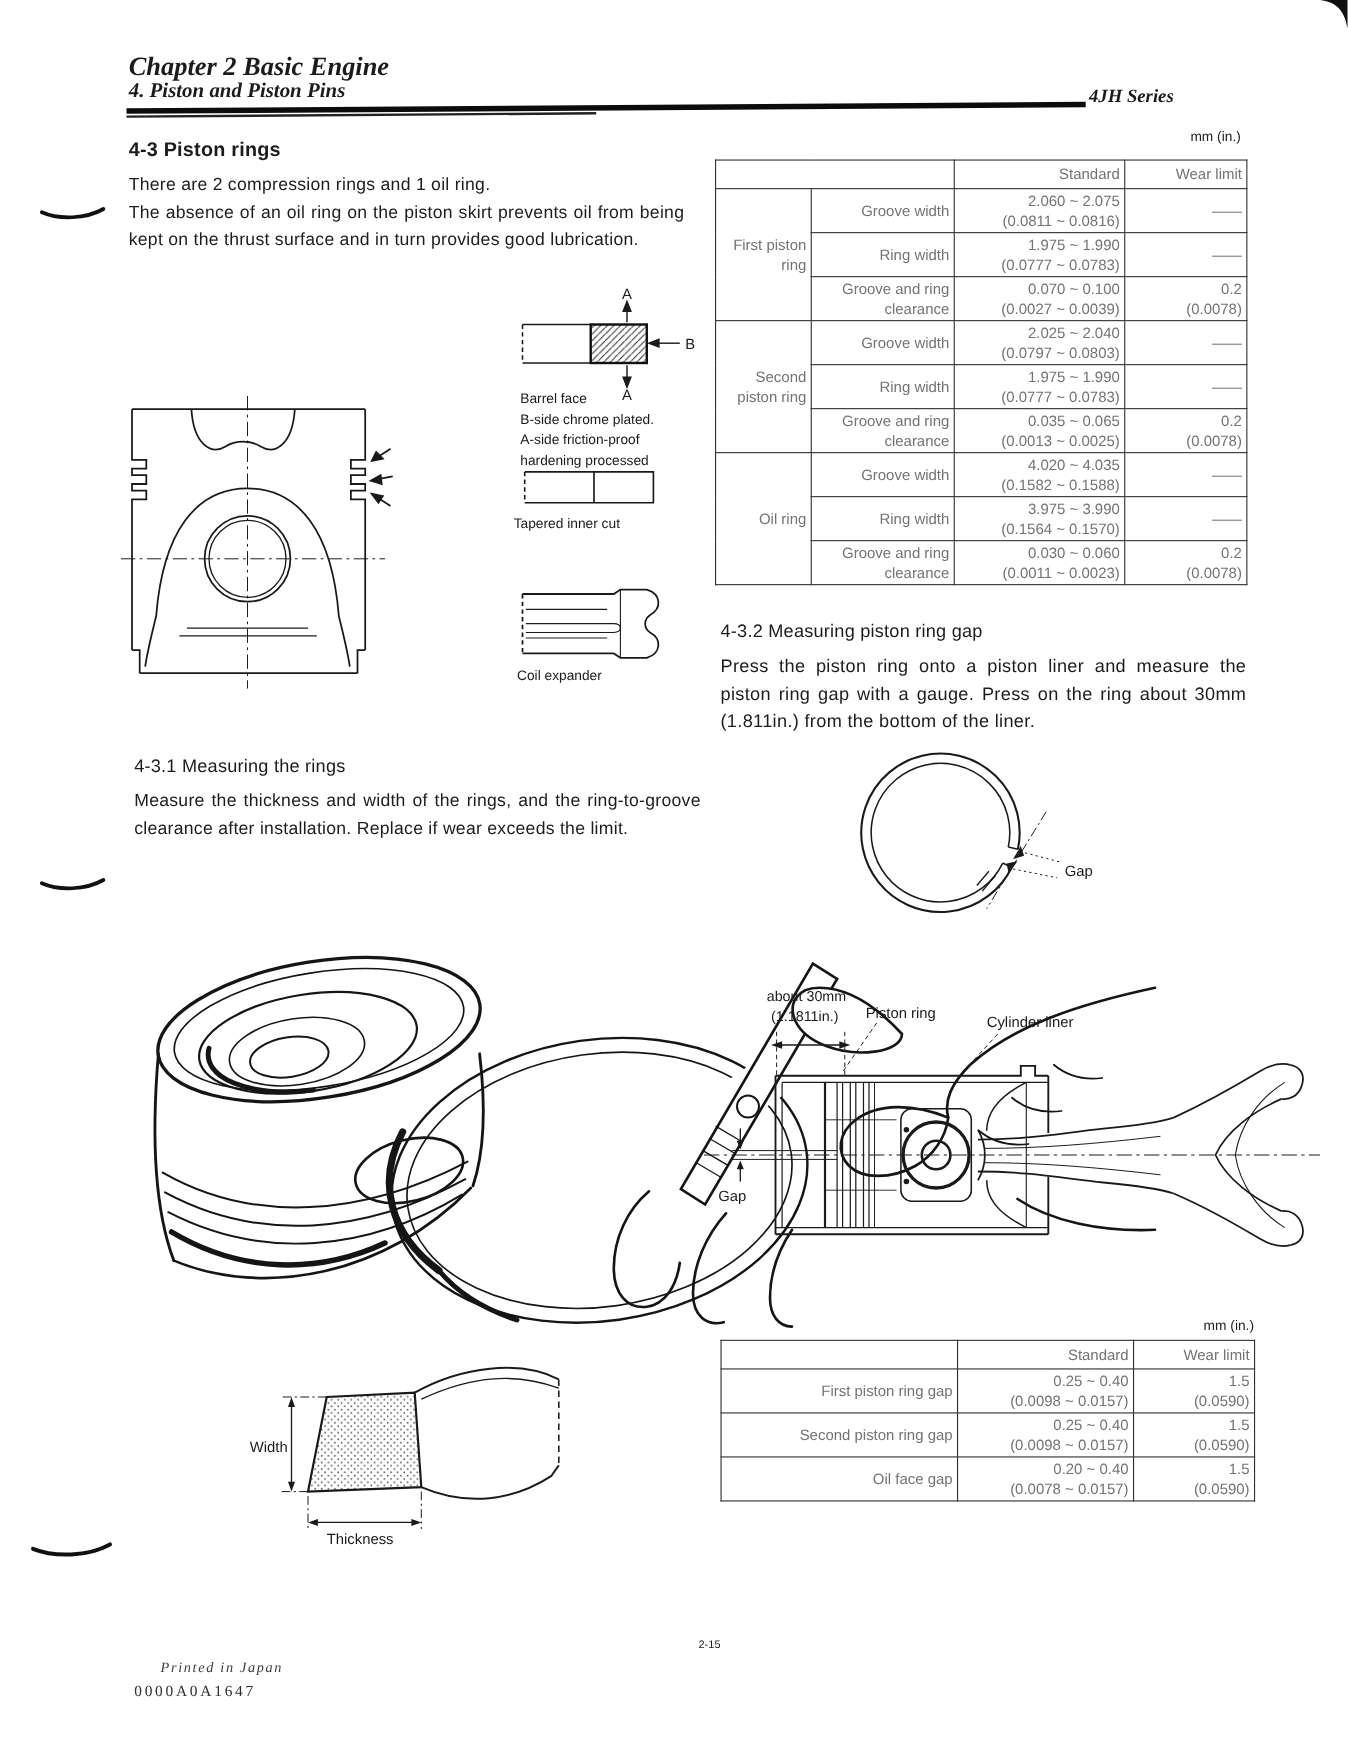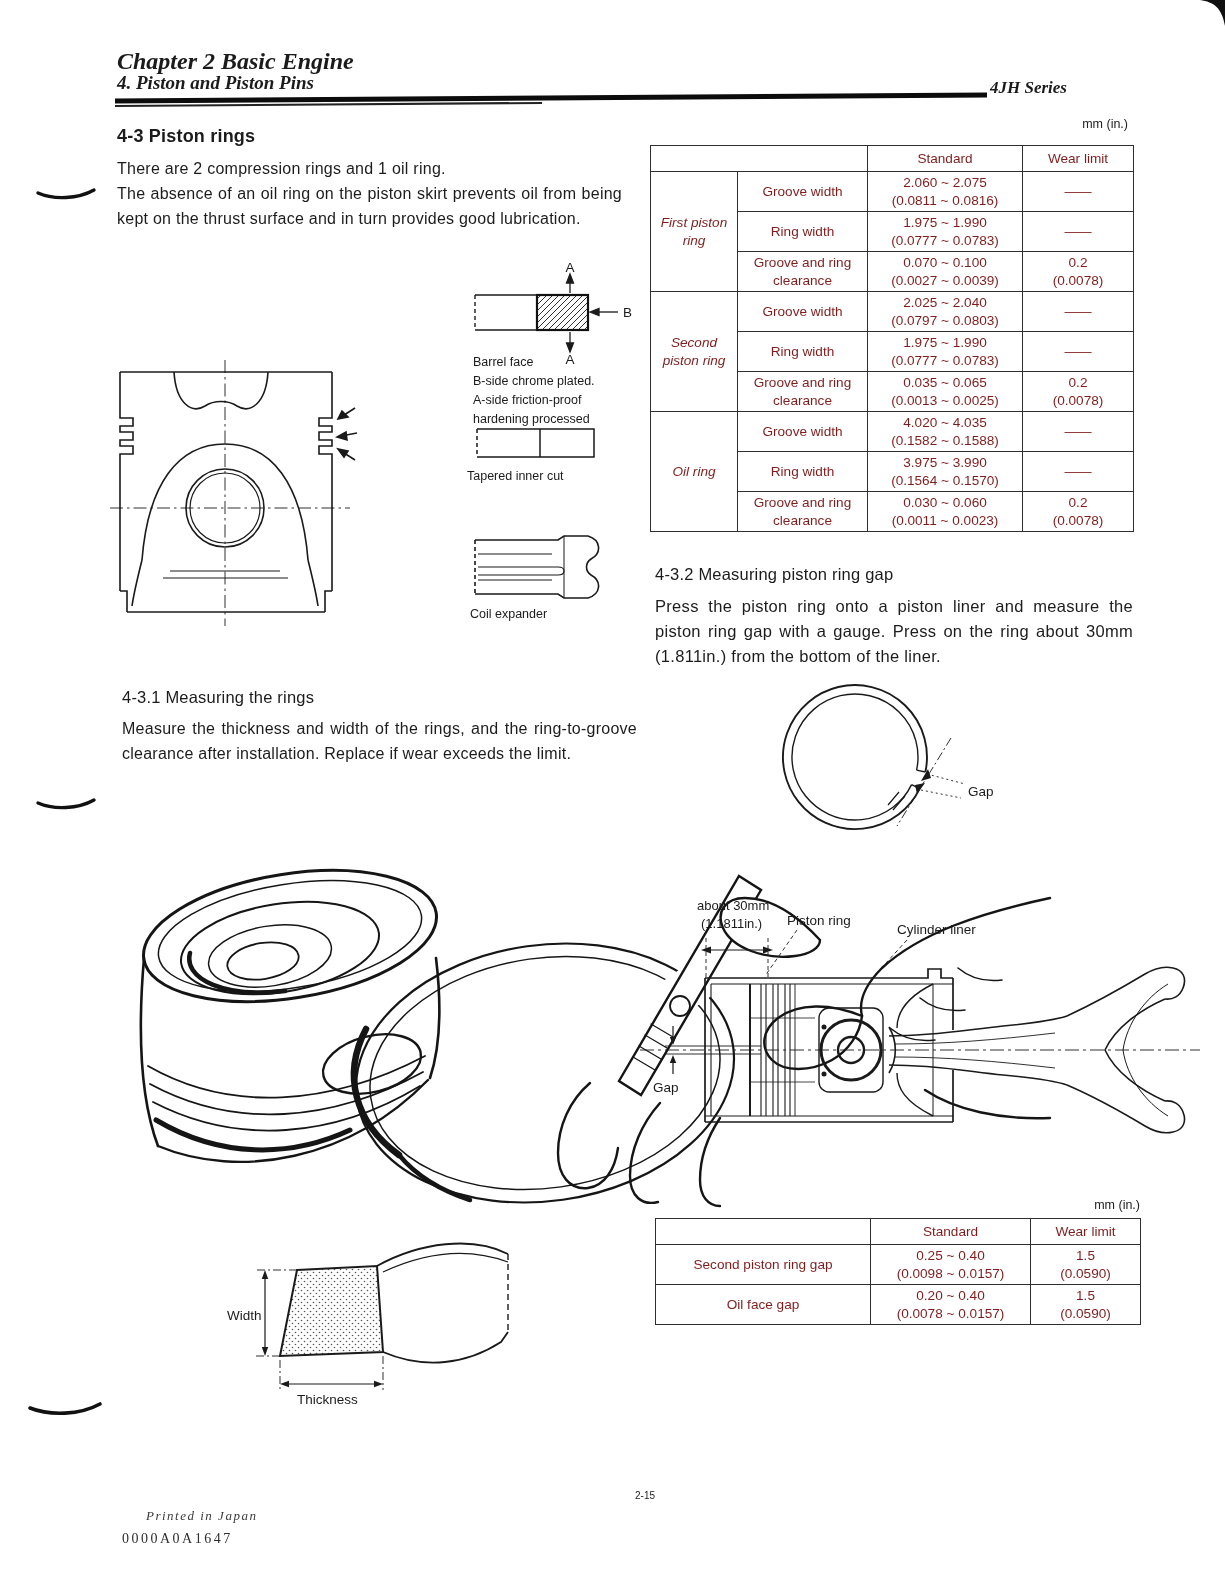--- a/index.html
+++ b/index.html
@@ -8,24 +8,24 @@
     font-family:"Liberation Sans",sans-serif;color:#1b1b1b;overflow:hidden;
   }
   .abs{position:absolute;}
   .serifital{font-family:"Liberation Serif",serif;font-style:italic;font-weight:bold;}
   .h-main{font-size:18px;font-weight:bold;letter-spacing:.2px;}
   .h-sub{font-size:16.5px;font-weight:normal;letter-spacing:.2px;}
   .body-text{font-size:16px;line-height:25px;letter-spacing:.25px;text-align:justify;color:#1c1c1c;}
   .unit{font-size:12.5px;text-align:right;color:#222;}
   table.spec{border-collapse:collapse;table-layout:fixed;background:#fff;}
   table.spec td{
-    border:1px solid #2f2f2f;font-size:13.6px;line-height:1.28;color:#7f1d1d;
-    padding:2px 4px;text-align:center;vertical-align:middle;
+    border:1px solid #2f2f2f;font-size:13.6px;line-height:1.28;color:#737373;
+    padding:2px 4px;text-align:right;vertical-align:middle;
   }
-  td.groupcell{text-align:left;padding-left:9px;font-style:italic;}
+  td.groupcell{text-align:left;padding-left:9px;}
   td.itemcell{text-align:left;padding-left:8px;}
   td.rowlabel{text-align:left;padding-left:14px;font-size:13.8px;}
   td.hdr{font-size:13.8px;}
   svg{overflow:visible;}
   svg text{font-family:"Liberation Sans",sans-serif;fill:#1b1b1b;}
   .cap12 text, text.cap12{font-size:12.5px;}
   .footer-sm{font-family:"Liberation Serif",serif;font-style:italic;font-size:13px;letter-spacing:1.5px;color:#3a3a3a;}
   .footer-code{font-family:"Liberation Serif",serif;font-size:14px;letter-spacing:2.5px;color:#2e2e2e;}
 </style>
 </head>
@@ -384,20 +384,25 @@
       <col style="width:160px">
       <col style="width:110px">
     </colgroup>
   <tbody>
       <tr style="height:26px;">
     <td></td>
     <td class="hdr">Standard</td>
     <td class="hdr">Wear limit</td>
   </tr>
   <tr style="height:40px;">
+    <td class="rowlabel">First piston ring gap</td>
+    <td><span>0.25 ~ 0.40</span><br><span>(0.0098 ~ 0.0157)</span></td>
+    <td><span>1.5</span><br><span>(0.0590)</span></td>
+  </tr>
+  <tr style="height:40px;">
     <td class="rowlabel">Second piston ring gap</td>
     <td><span>0.25 ~ 0.40</span><br><span>(0.0098 ~ 0.0157)</span></td>
     <td><span>1.5</span><br><span>(0.0590)</span></td>
   </tr>
   <tr style="height:40px;">
     <td class="rowlabel">Oil face gap</td>
     <td><span>0.20 ~ 0.40</span><br><span>(0.0078 ~ 0.0157)</span></td>
     <td><span>1.5</span><br><span>(0.0590)</span></td>
   </tr>
 </tbody>

